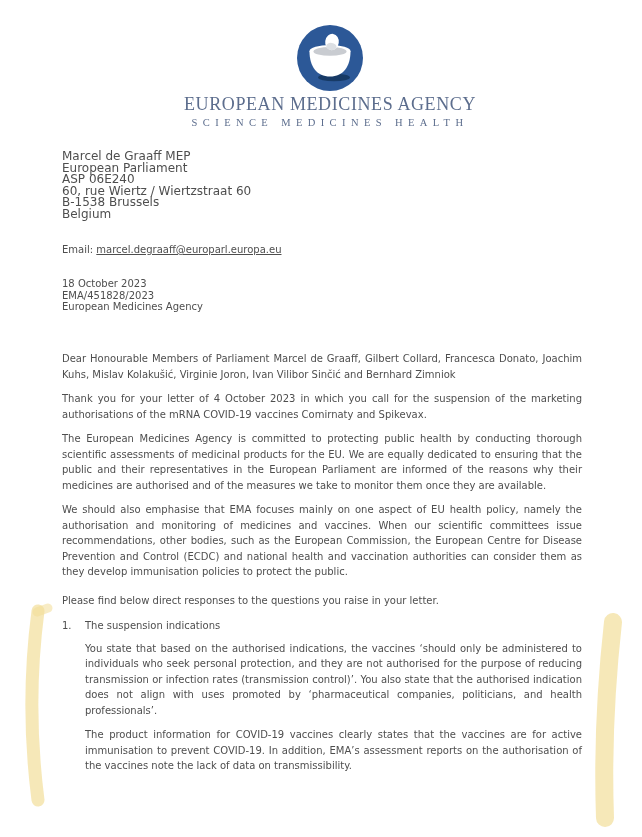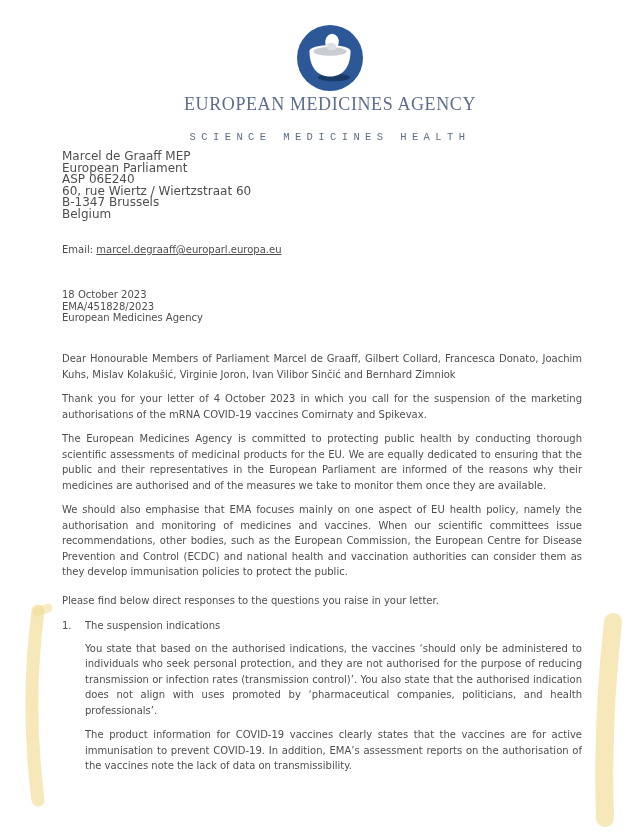--- a/index.html
+++ b/index.html
@@ -26,22 +26,22 @@
   .logo-mark { line-height: 0; }
   .logo-title {
     margin-top: 3px;
     font-family: "Liberation Serif", serif;
     font-size: 18px;
     letter-spacing: 0.6px;
     color: #5c6d8d;
     white-space: nowrap;
   }
   .logo-subtitle {
-    margin-top: 16px;
-    font-family: Liberation Mono, monospace;
+    margin-top: 2px;
+    font-family: Liberation Serif, serif;
     font-size: 10.5px;
     letter-spacing: 5.4px;
     color: #5c6d8d;
     white-space: nowrap;
   }
 
   
   .recipient {
     position: absolute;
     left: 62px;
@@ -60,21 +60,20 @@
     text-decoration: underline;
     cursor: pointer;
     margin-top: 48px;
   }
   .ref-block {
     position: absolute;
     left: 62px;
     top: 278px;
     font-size: 10px;
     line-height: 11.5px;
-    margin-top: 11px;
   }
 
   
   .body-text {
     position: absolute;
     left: 62px;
     top: 351px;
     width: 524px;
     font-size: 10px;
     line-height: 15.5px;
@@ -118,21 +117,21 @@
       <div class="logo-title">EUROPEAN MEDICINES AGENCY</div>
       <div class="logo-subtitle">SCIENCE MEDICINES HEALTH</div>
     </div>
   </header>
 
   <div class="recipient">
     <div>Marcel de Graaff MEP</div>
     <div>European Parliament</div>
     <div>ASP 06E240</div>
     <div>60, rue Wiertz / Wiertzstraat 60</div>
-    <div>B-1347 Brussels</div>
+    <div>B-1538 Brussels</div>
     <div>Belgium</div>
   </div>
 
   <div class="email-line">
     <span>Email:</span>
     <a class="email-link">marcel.degraaff@europarl.europa.eu</a>
   </div>
 
   <div class="ref-block">
     <div>18 October 2023</div>

